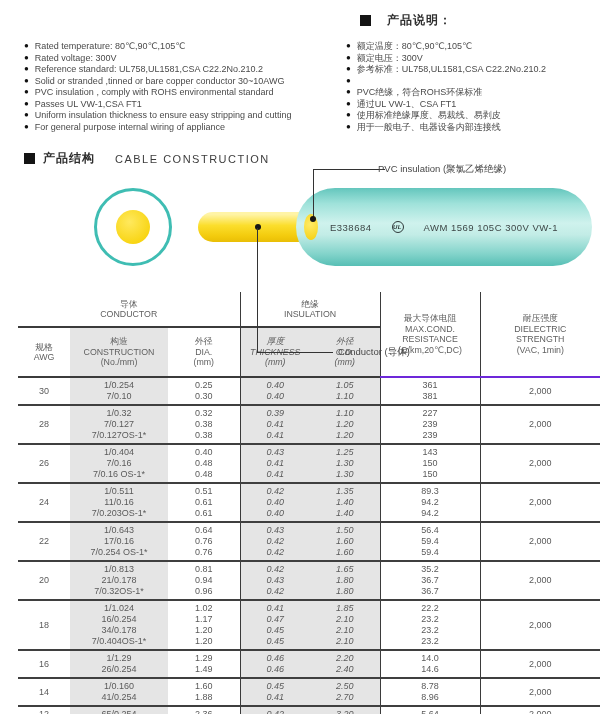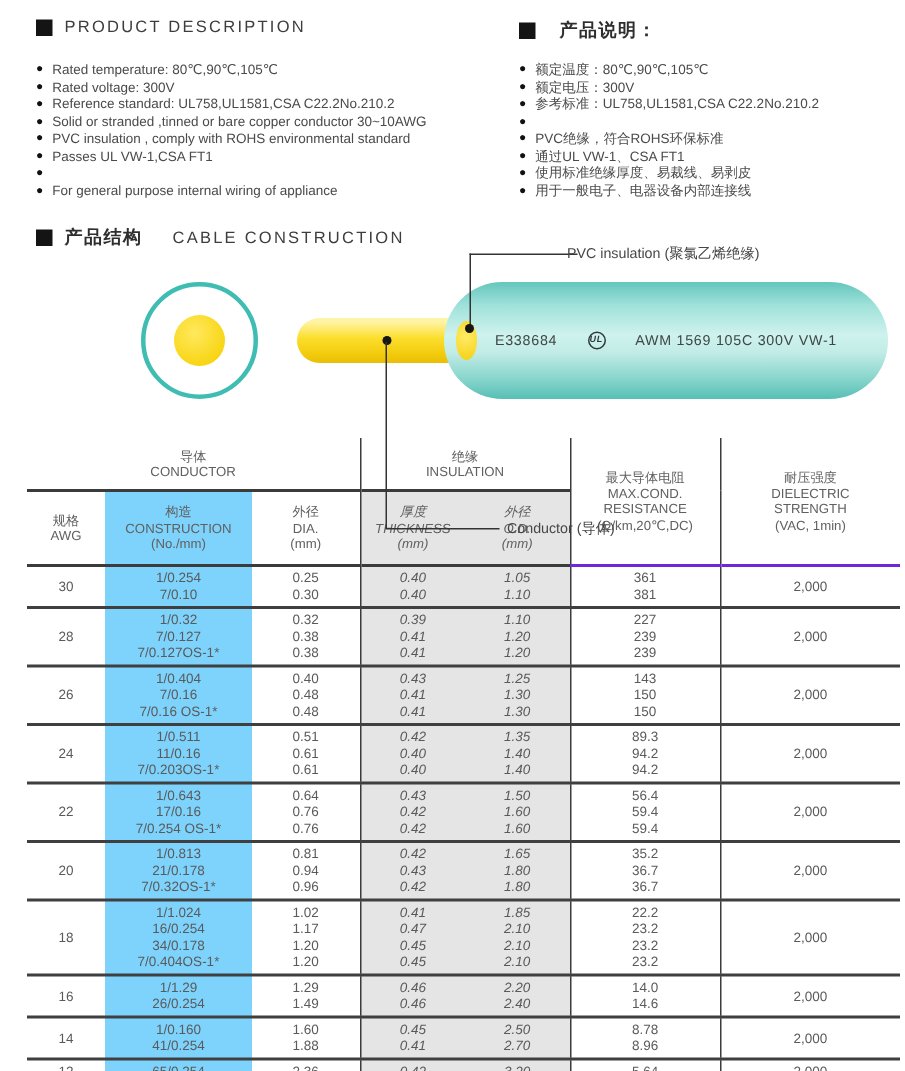--- a/index.html
+++ b/index.html
@@ -39,32 +39,28 @@
   .spec-table th,.spec-table td{font-weight:normal;text-align:center;vertical-align:middle;
         white-space:pre-line;padding:2px 0;font-size:9px;line-height:11px;color:#5a5a5a;}
   .spec-table th{font-size:8.8px;line-height:10.5px;color:#606060;}
   .ghdr th{height:30px;}
   .shdr th{height:44px;}
   .b-r{border-right:1.5px solid #3b3b3b;}
   .b-b{border-bottom:2px solid #3b3b3b;}
   .hdr-span{border-bottom:2px solid #6d28d9;}
   .shdr th{border-bottom:2px solid #3b3b3b;}
   tbody tr{border-bottom:2px solid #3f3f3f;}
-  .yellow{background:#7dd3fc;}
+  .yellow{background:#e5e5e5;}
   .blue{background:#e5e5e5;font-style:italic;}
 </style>
 </head>
 <body>
 
 <div class="page">
 
-  <div class="sec" style="left:24px;top:12px;">
-    <span class="sq"></span>
-    <span class="sec-title-en">PRODUCT  DESCRIPTION</span>
-  </div>
   <ul class="blist" style="left:24px;top:41px;width:316px;">
 
       <li>
         <span class="bullet">●</span>
         <span class="btext">Rated temperature: 80℃,90℃,105℃</span>
       </li>
 
       <li>
         <span class="bullet">●</span>
         <span class="btext">Rated voltage: 300V</span>
@@ -85,29 +81,30 @@
         <span class="btext">PVC insulation , comply with ROHS environmental standard</span>
       </li>
 
       <li>
         <span class="bullet">●</span>
         <span class="btext">Passes UL VW-1,CSA FT1</span>
       </li>
 
       <li>
         <span class="bullet">●</span>
+        <span class="btext">Uniform insulation thickness to ensure easy stripping and cutting</span>
       </li>
 
       <li>
         <span class="bullet">●</span>
         <span class="btext">For general purpose internal wiring of appliance</span>
       </li>
     </ul>
 
-  <div class="sec" style="left:346px;top:12px;gap:16px;">
+  <div class="sec" style="left:360px;top:12px;gap:16px;">
     <span class="sq"></span>
     <span class="sec-title-zh">产品说明：</span>
   </div>
   <ul class="blist" style="left:346px;top:41px;width:256px;">
 
       <li>
         <span class="bullet">●</span>
         <span class="btext">额定温度：80℃,90℃,105℃</span>
       </li>
 

